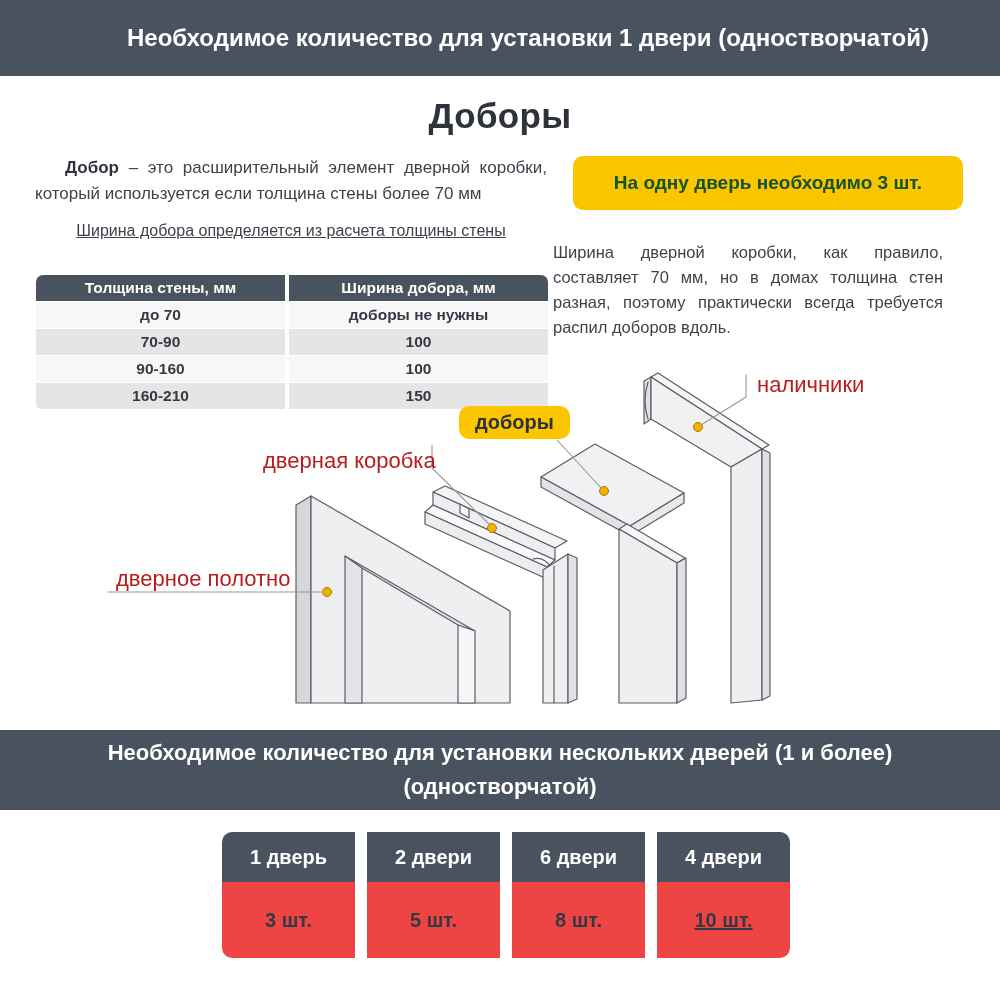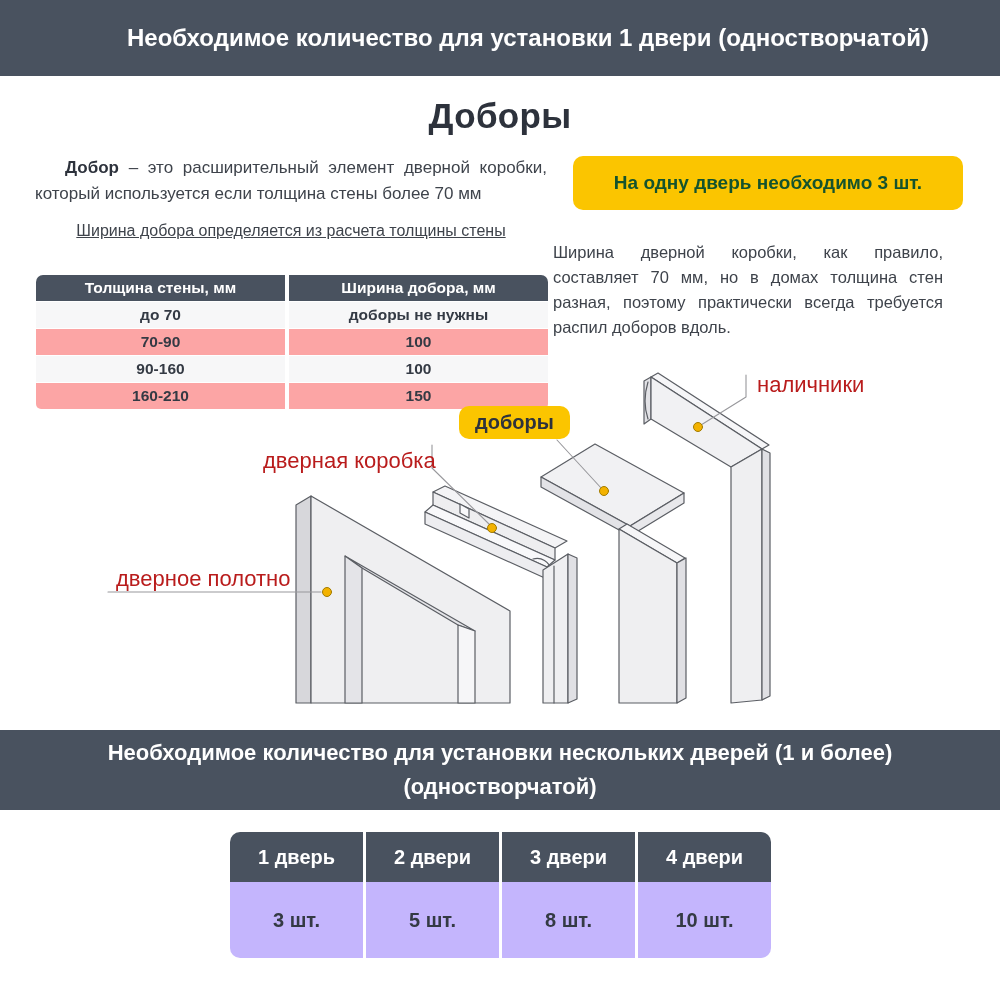--- a/index.html
+++ b/index.html
@@ -35,21 +35,21 @@
   .wt-hcell{
     background:#49525f;color:#fff;font-size:15.5px;font-weight:700;
     height:26px;display:flex;align-items:center;justify-content:center;
   }
   .wt-head .wt-hcell:first-child{border-top-left-radius:7px;}
   .wt-head .wt-hcell:last-child{border-top-right-radius:7px;}
   .wt-cell{
     height:26px;display:flex;align-items:center;justify-content:center;
     font-size:15.5px;font-weight:600;color:#343a44;background:#f7f7f8;
   }
-  .wt-row.gray .wt-cell{background:#fca5a5;}
+  .wt-row.gray .wt-cell{background:#e5e5e5;}
   .wt-row.last .wt-cell:first-child{border-bottom-left-radius:5px;}
   .wt-row.last .wt-cell:last-child{border-bottom-right-radius:5px;}
   
   .badge-main{
     position:absolute;left:573px;top:156px;width:390px;height:54px;
     background:#fbc500;border-radius:10px;display:flex;align-items:center;justify-content:center;
     font-size:19px;font-weight:700;color:#14532d;box-sizing:border-box;
   }
   .note{
     position:absolute;left:553px;top:240px;width:390px;margin:0;
@@ -59,34 +59,34 @@
   .diagram{position:absolute;left:0;top:360px;}
   .dlabel{position:absolute;font-size:22px;color:#b91c1c;white-space:nowrap;}
   .dlabel.polotno{left:116px;top:566px;}
   .dlabel.korobka{left:263px;top:448px;}
   .dlabel.nalichniki{left:757px;top:372px;}
   .badge-dobory{
     position:absolute;left:459px;top:406px;background:#fbc500;border-radius:10px;
     padding:5px 16px;font-size:20px;font-weight:700;color:#2d323c;
   }
   
-  .doors-table{position:absolute;left:230px;top:832px;display:grid;grid-template-columns:repeat(4,133px);column-gap:3px;}
+  .doors-table{position:absolute;left:222px;top:832px;display:grid;grid-template-columns:repeat(4,133px);column-gap:12px;}
   .dt-col{display:flex;flex-direction:column;}
   .dt-head{
     background:#49525f;color:#fff;height:50px;display:flex;align-items:center;justify-content:center;
     font-size:20px;font-weight:700;
   }
   .dt-col:first-child .dt-head{border-top-left-radius:10px;}
   .dt-col:last-child .dt-head{border-top-right-radius:10px;}
   .dt-body{
-    background:#c4b5fd;height:76px;display:flex;align-items:center;justify-content:center;
+    background:#ef4444;height:76px;display:flex;align-items:center;justify-content:center;
     font-size:20px;font-weight:600;color:#343a44;
   }
   .dt-col:first-child .dt-body{border-bottom-left-radius:10px;}
-  .dt-col:last-child .dt-body{border-bottom-right-radius:10px;}
+  .dt-col:last-child .dt-body{border-bottom-right-radius:10px;text-decoration:underline;}
 </style>
 </head>
 <body>
 
 <div class="page">
 
   <div class="banner top">
     <span>Необходимое количество для установки 1 двери (одностворчатой)</span>
   </div>
 
@@ -191,21 +191,21 @@
   <div class="doors-table">
     <div class="dt-col">
       <div class="dt-head">1 дверь</div>
       <div class="dt-body">3 шт.</div>
     </div>
     <div class="dt-col">
       <div class="dt-head">2 двери</div>
       <div class="dt-body">5 шт.</div>
     </div>
     <div class="dt-col">
-      <div class="dt-head">3 двери</div>
+      <div class="dt-head">6 двери</div>
       <div class="dt-body">8 шт.</div>
     </div>
     <div class="dt-col">
       <div class="dt-head">4 двери</div>
       <div class="dt-body">10 шт.</div>
     </div>
   </div>
 
 </div>
 

